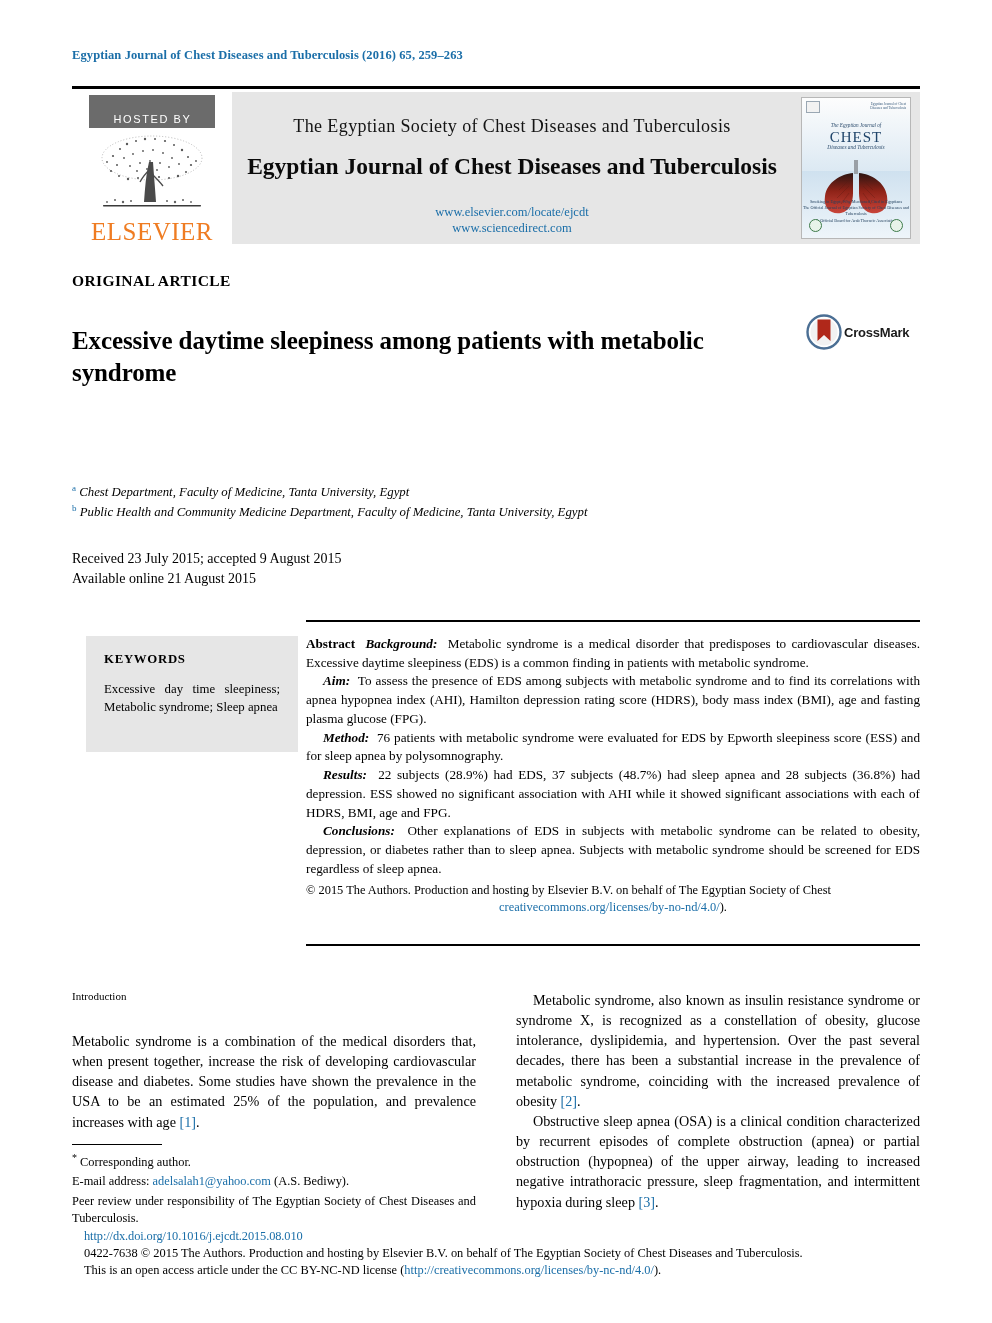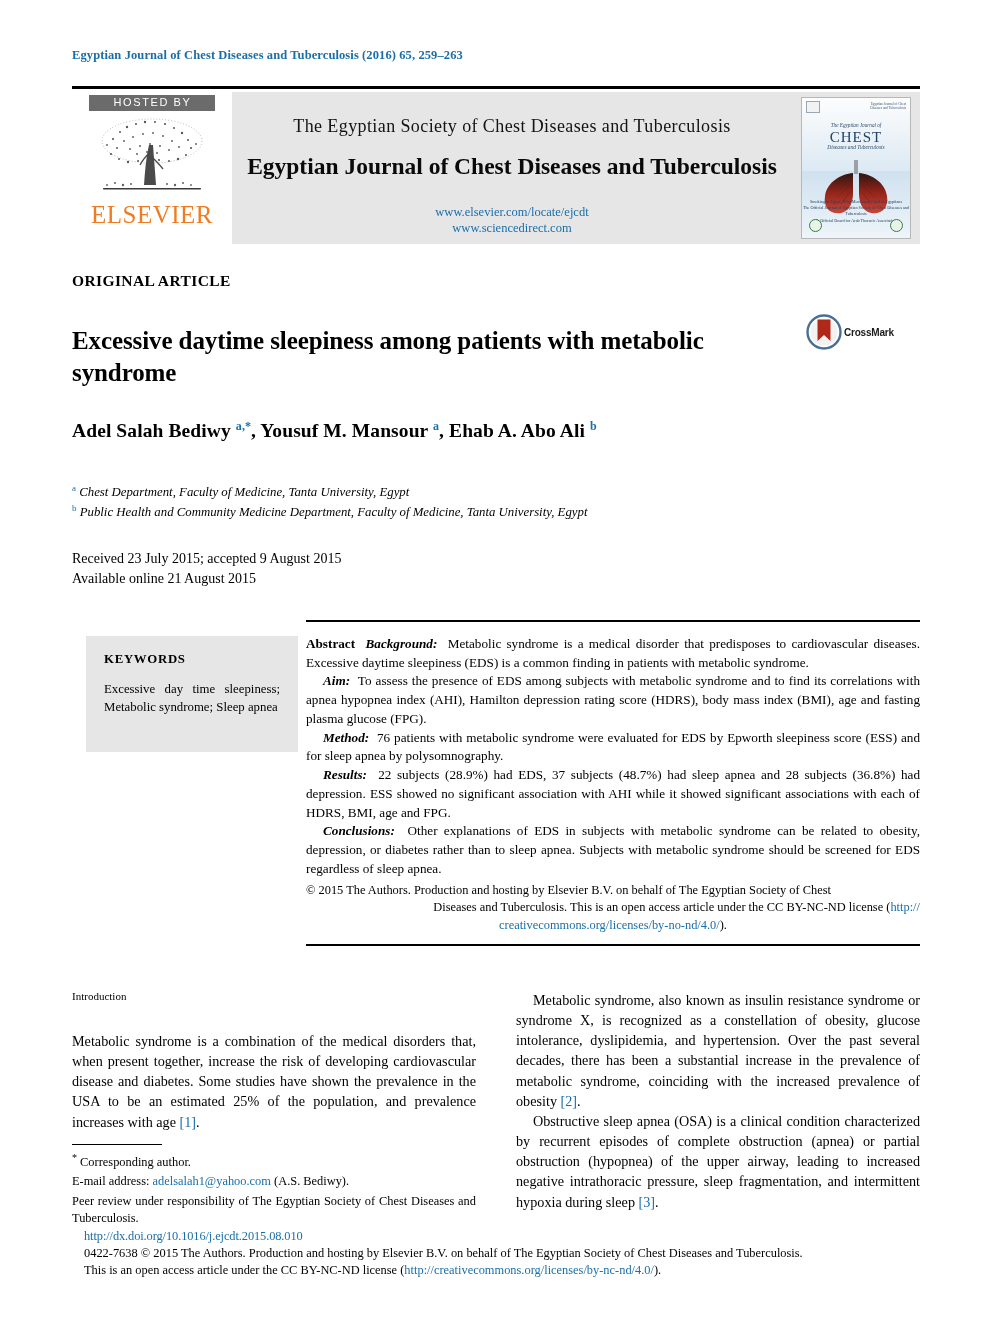--- a/index.html
+++ b/index.html
@@ -63,21 +63,21 @@
     padding-top: 3px;
     box-sizing: border-box;
     background: #fff;
   }
   .hosted-by {
     background: #6b6b6b;
     color: #ffffff;
     font-family: "Liberation Sans", sans-serif;
     font-size: 11px;
     letter-spacing: 1.6px;
-    padding: 1px 12px 3px 13px;
+    padding: 18px 12px 3px 13px;
     text-align: center;
     width: 126px;
     box-sizing: border-box;
   }
   .tree-logo {
     width: 118px;
     height: 85px;
     margin-top: 4px;
     position: relative;
   }
@@ -202,21 +202,21 @@
     position: absolute;
     left: 806px;
     top: 312px;
     width: 106px;
     height: 40px;
     display: flex;
     align-items: center;
   }
   .crossmark-label {
     font-family: "Liberation Sans", sans-serif;
-    font-size: 10px;
+    font-size: 13px;
     font-weight: bold;
     color: #1a1a1a;
     margin-left: 2px;
     letter-spacing: -0.2px;
   }
 
   .authors {
     position: absolute;
     left: 72px;
     top: 418px;
@@ -508,23 +508,20 @@
 
   <div class="crossmark">
     <svg width="36" height="36" viewBox="0 0 36 36">
       <circle cx="18" cy="18" r="16.5" fill="#ffffff" stroke="#4b6f94" stroke-width="2.4"></circle>
       <circle cx="18" cy="18" r="13.5" fill="#f2f2f2"></circle>
       <path d="M11.5 5.5 L24.5 5.5 L24.5 27 L18 21 L11.5 27 Z" fill="#b0281a"></path>
     </svg>
     <span class="crossmark-label">CrossMark</span>
   </div>
 
-  <div class="authors">
-    <span>Adel Salah Bediwy <sup>a,*</sup>, Yousuf M. Mansour <sup>a</sup>, Ehab A. Abo Ali <sup>b</sup></span>
-  </div>
 
   <div class="affiliations">
     <div><sup>a</sup> <span>Chest Department, Faculty of Medicine, Tanta University, Egypt</span></div>
     <div><sup>b</sup> <span>Public Health and Community Medicine Department, Faculty of Medicine, Tanta University, Egypt</span></div>
   </div>
 
   <div class="dates">
     <div>Received 23 July 2015; accepted 9 August 2015</div>
     <div>Available online 21 August 2015</div>
   </div>
@@ -554,23 +551,20 @@
         <p class="ind">
           <span class="lbl-i">Results:</span>&nbsp;
           <span>22 subjects (28.9%) had EDS, 37 subjects (48.7%) had sleep apnea and 28 subjects (36.8%) had depression. ESS showed no significant association with AHI while it showed significant associations with each of HDRS, BMI, age and FPG.</span>
         </p>
         <p class="ind">
           <span class="lbl-i">Conclusions:</span>&nbsp;
           <span>Other explanations of EDS in subjects with metabolic syndrome can be related to obesity, depression, or diabetes rather than to sleep apnea. Subjects with metabolic syndrome should be screened for EDS regardless of sleep apnea.</span>
         </p>
         <div class="copyright-line">
           <span>© 2015 The Authors. Production and hosting by Elsevier B.V. on behalf of The Egyptian Society of Chest</span>
-          <span class="l2">
-            <span>Diseases and Tuberculosis. This is an open access article under the CC BY-NC-ND license (</span><a class="link" href="#">http://</a>
-          </span>
           <span class="l3">
             <a class="link" href="#">creativecommons.org/licenses/by-no-nd/4.0/</a><span>).</span>
           </span>
         </div>
       </div>
     </div>
 
     <div class="abstract-bottom-rule"></div>
   </div>
 

